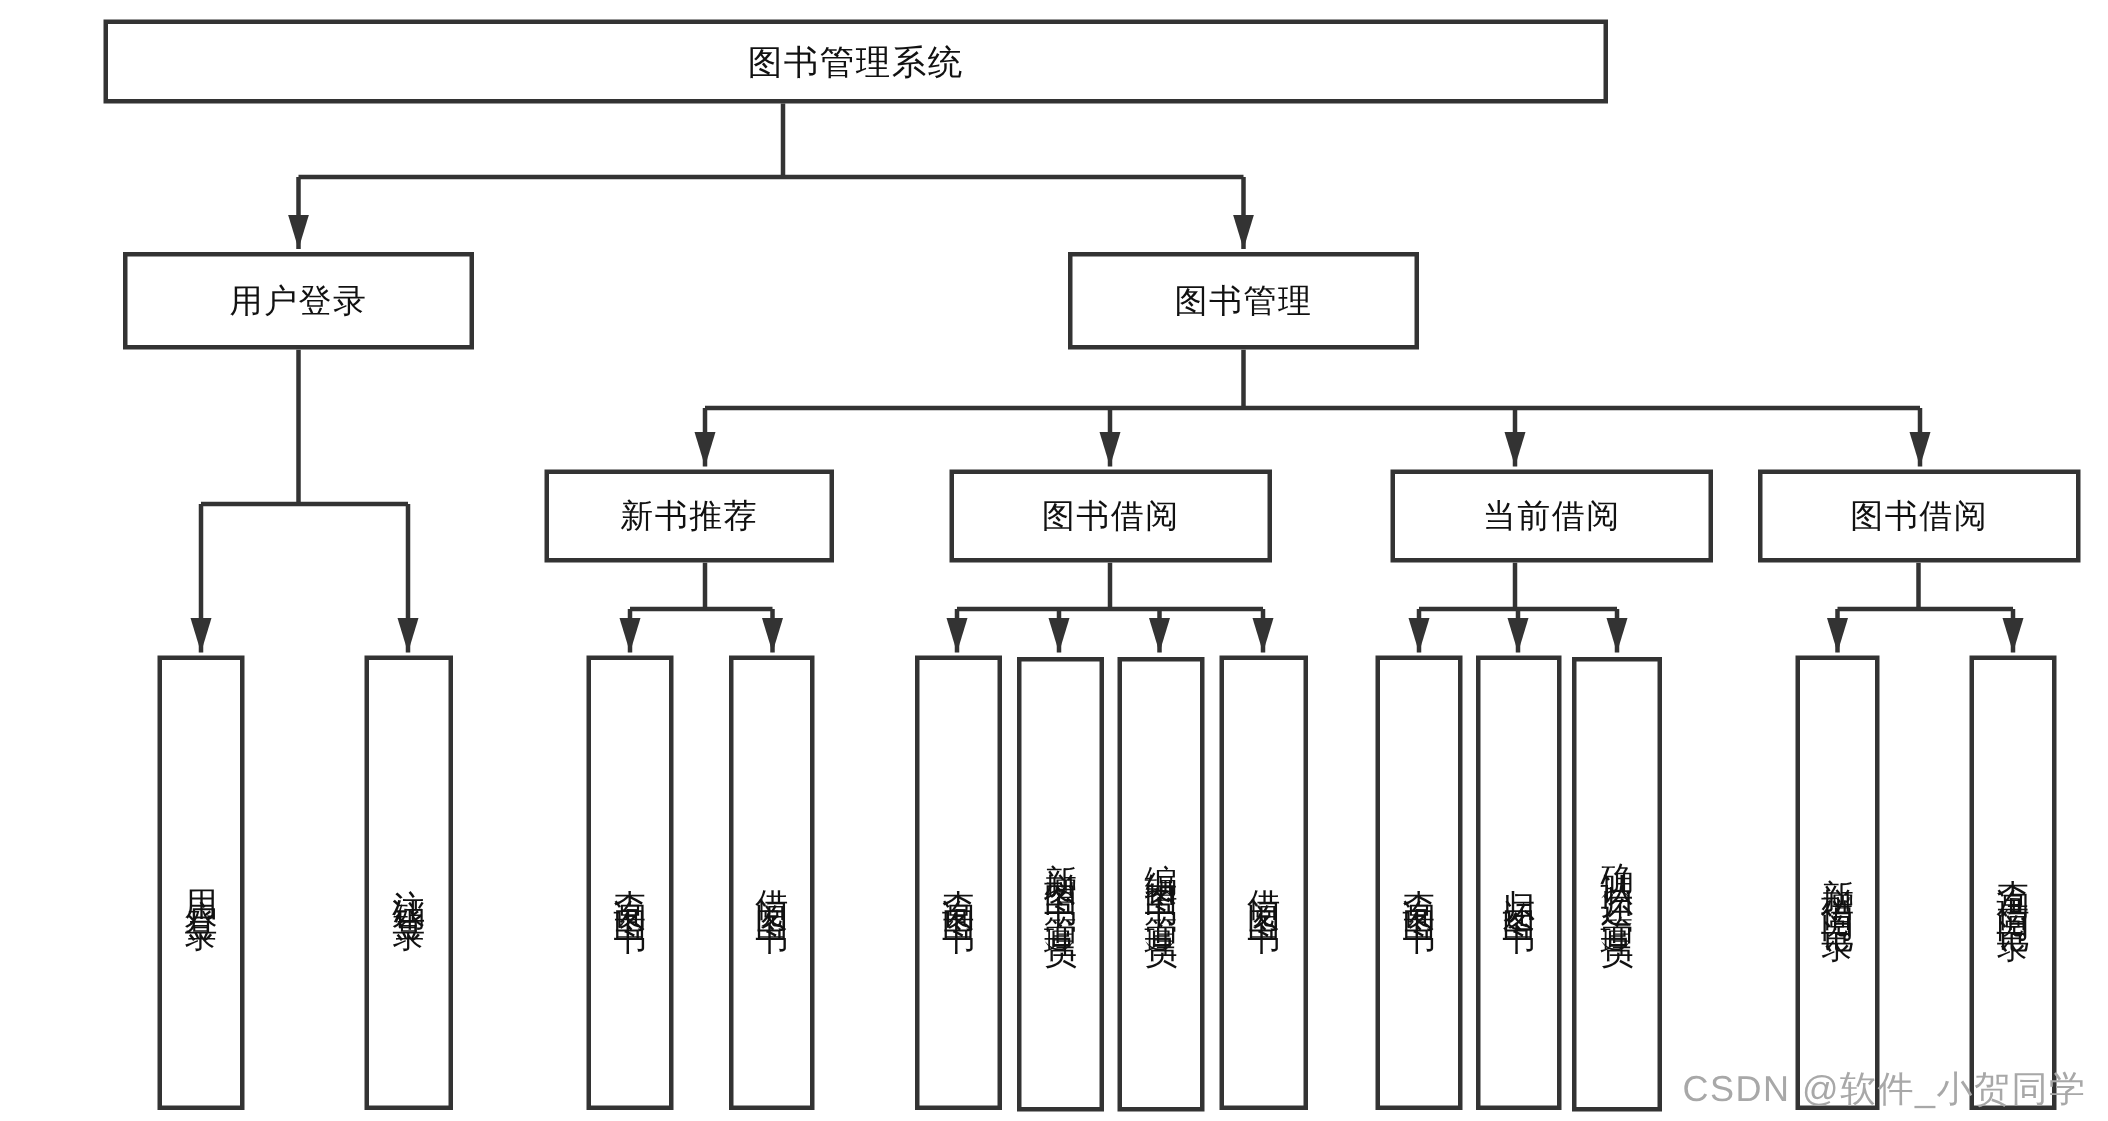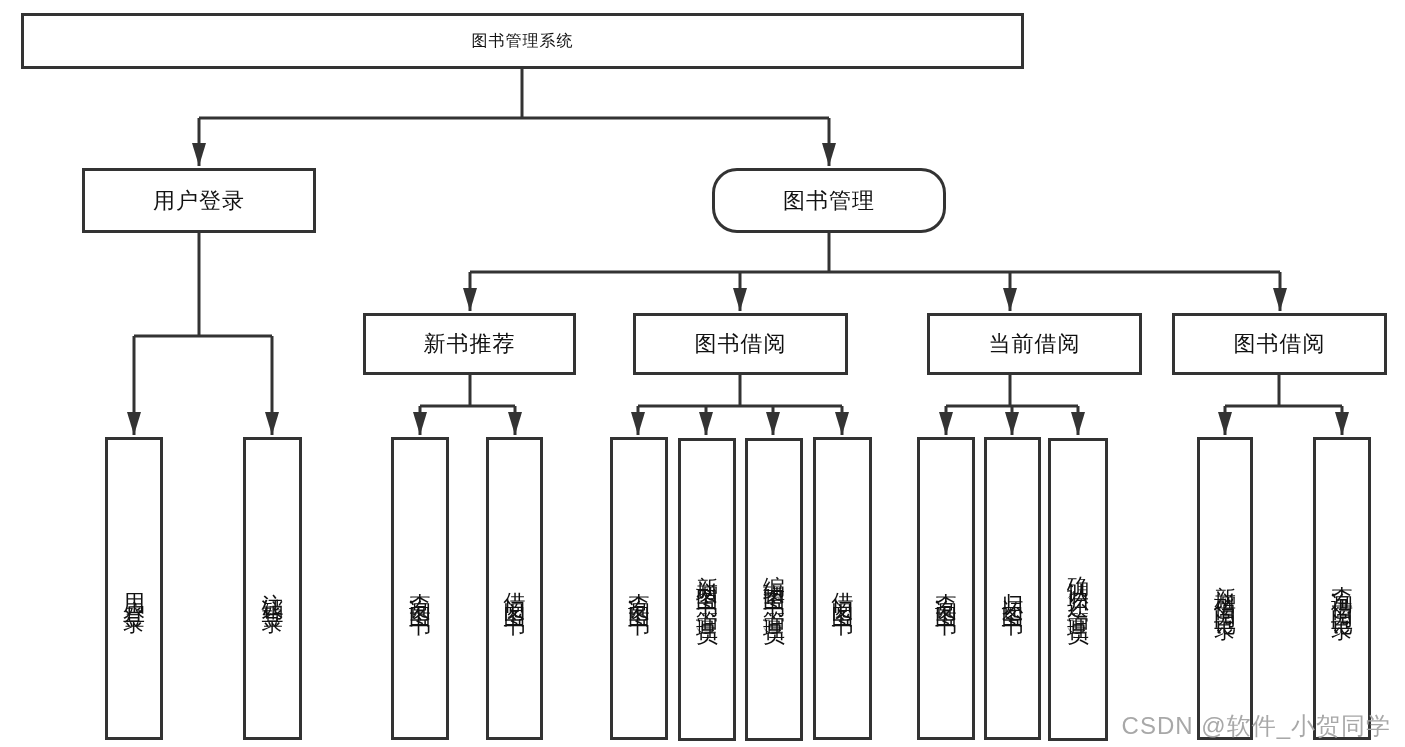--- a/index.html
+++ b/index.html
@@ -16,21 +16,21 @@
     border:3px solid #333333;
     background:#ffffff;
     display:flex;
     align-items:center;
     justify-content:center;
     font-size:22px;
     color:#111111;
     letter-spacing:1px;
     white-space:nowrap;
   }
-  .root-box { font-size:16px; }
+  .root-box { font-size:23px;margin-left:48px; }
   .vbox {
     writing-mode:vertical-rl;
     text-orientation:mixed;
     letter-spacing:7px;
     font-size:22px;
     white-space:normal;
     line-height:1;
   }
   .connectors {
     position:absolute;
@@ -101,23 +101,23 @@
       <path d="M1279 375 V406"></path>
       <path d="M1225 406 H1342"></path>
       <path d="M1225 406 V435" marker-end="url(#arw)"></path>
       <path d="M1342 406 V435" marker-end="url(#arw)"></path>
     </g>
   </svg>
 
   <div class="box root-box" style="left:21px; top:13px; width:1003px; height:56px;">图书管理系统</div>
 
   <div class="box" style="left:82px; top:168px; width:234px; height:65px;">用户登录</div>
-  <div class="box" style="left:712px; top:168px; width:234px; height:65px;border-radius:25px;">图书管理</div>
+  <div class="box" style="left:712px; top:168px; width:234px; height:65px;">图书管理</div>
 
-  <div class="box" style="left:363px; top:313px; width:213px; height:62px;">新书推荐</div>
+  <div class="box" style="left:363px; top:313px; width:193px; height:62px;">新书推荐</div>
   <div class="box" style="left:633px; top:313px; width:215px; height:62px;">图书借阅</div>
   <div class="box" style="left:903px; top:313px; width:215px; height:62px;margin-left:24px;">当前借阅</div>
   <div class="box" style="left:1172px; top:313px; width:215px; height:62px;">图书借阅</div>
 
   <div class="box vbox" style="left:105px; top:437px; width:58px; height:303px;">用户登录</div>
   <div class="box vbox" style="left:243px; top:437px; width:59px; height:303px;">注销登录</div>
 
   <div class="box vbox" style="left:391px; top:437px; width:58px; height:303px;">查询图书</div>
   <div class="box vbox" style="left:486px; top:437px; width:57px; height:303px;">借阅图书</div>
 

